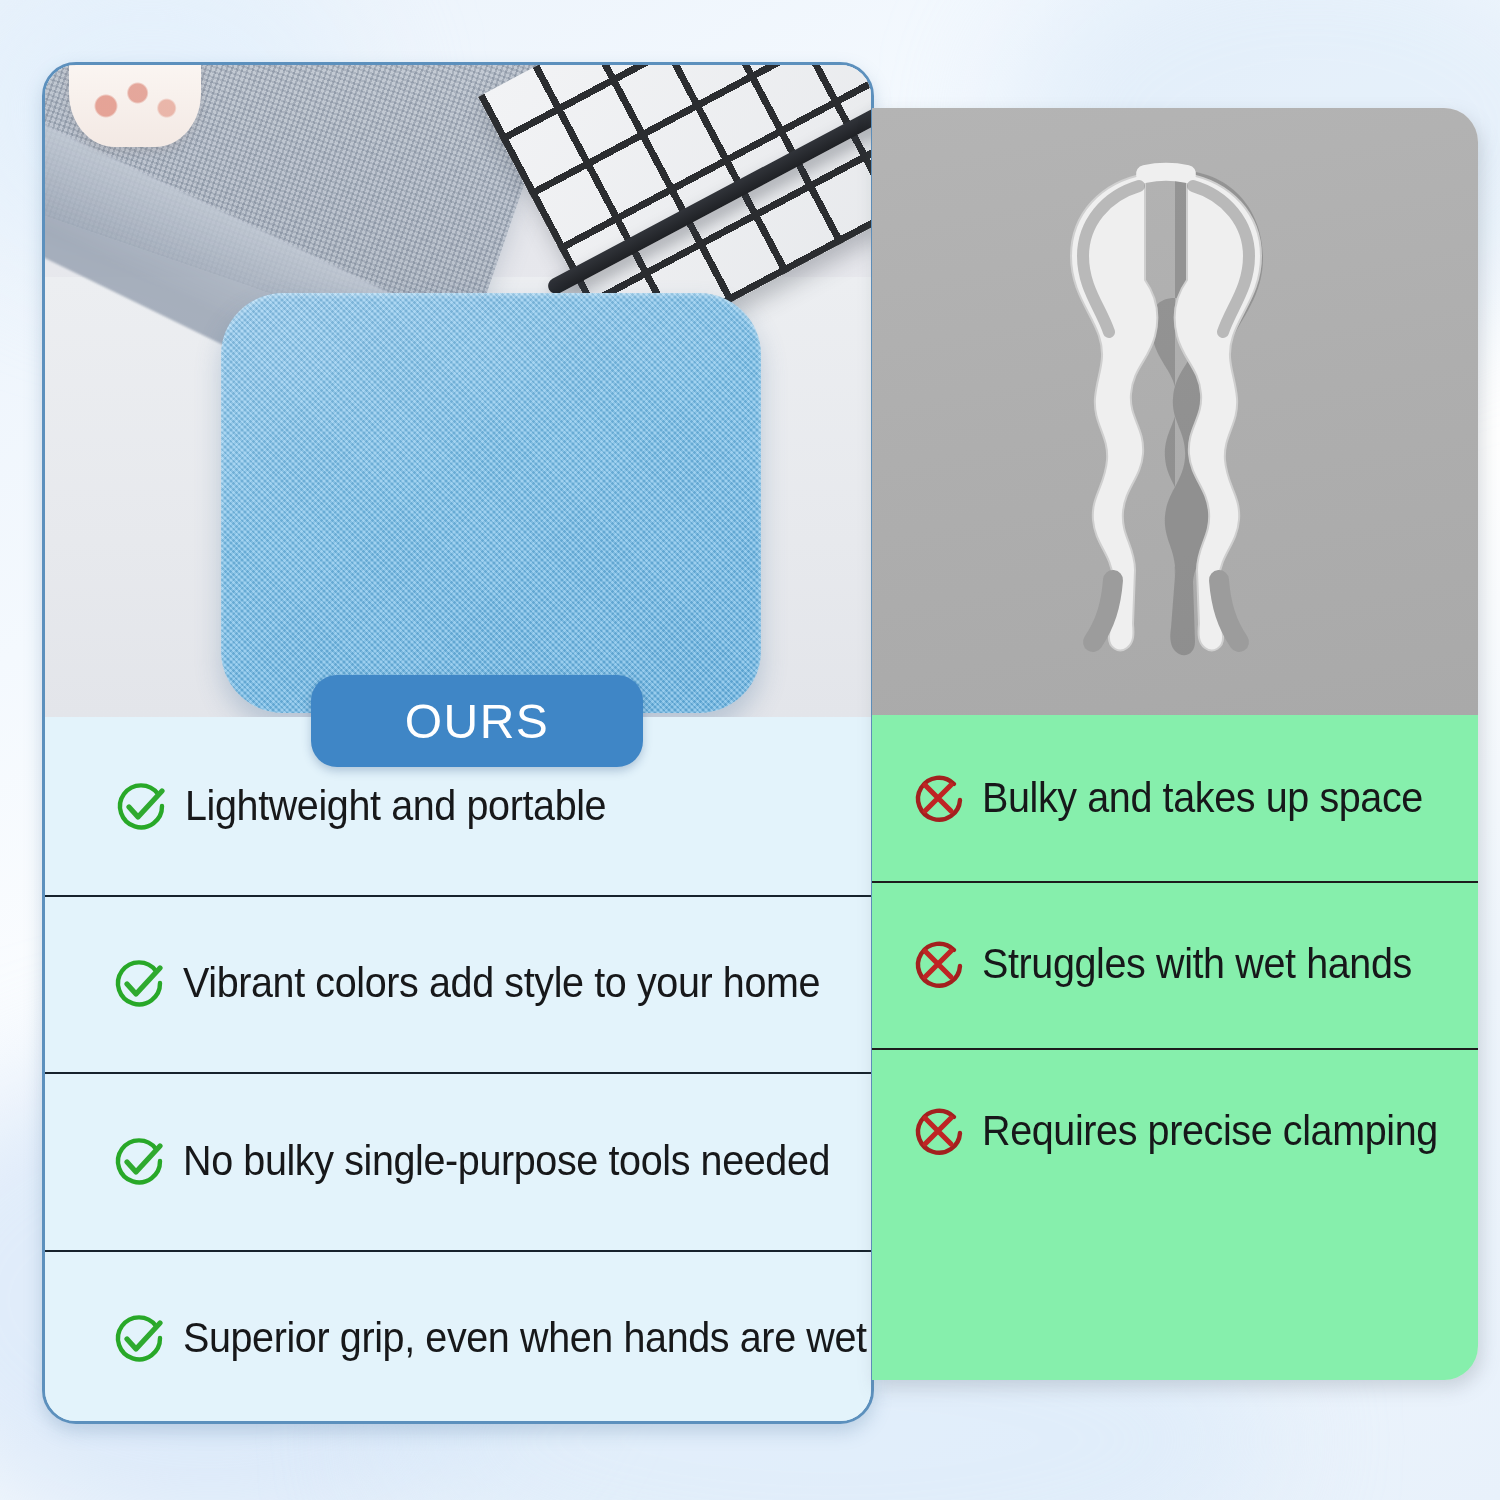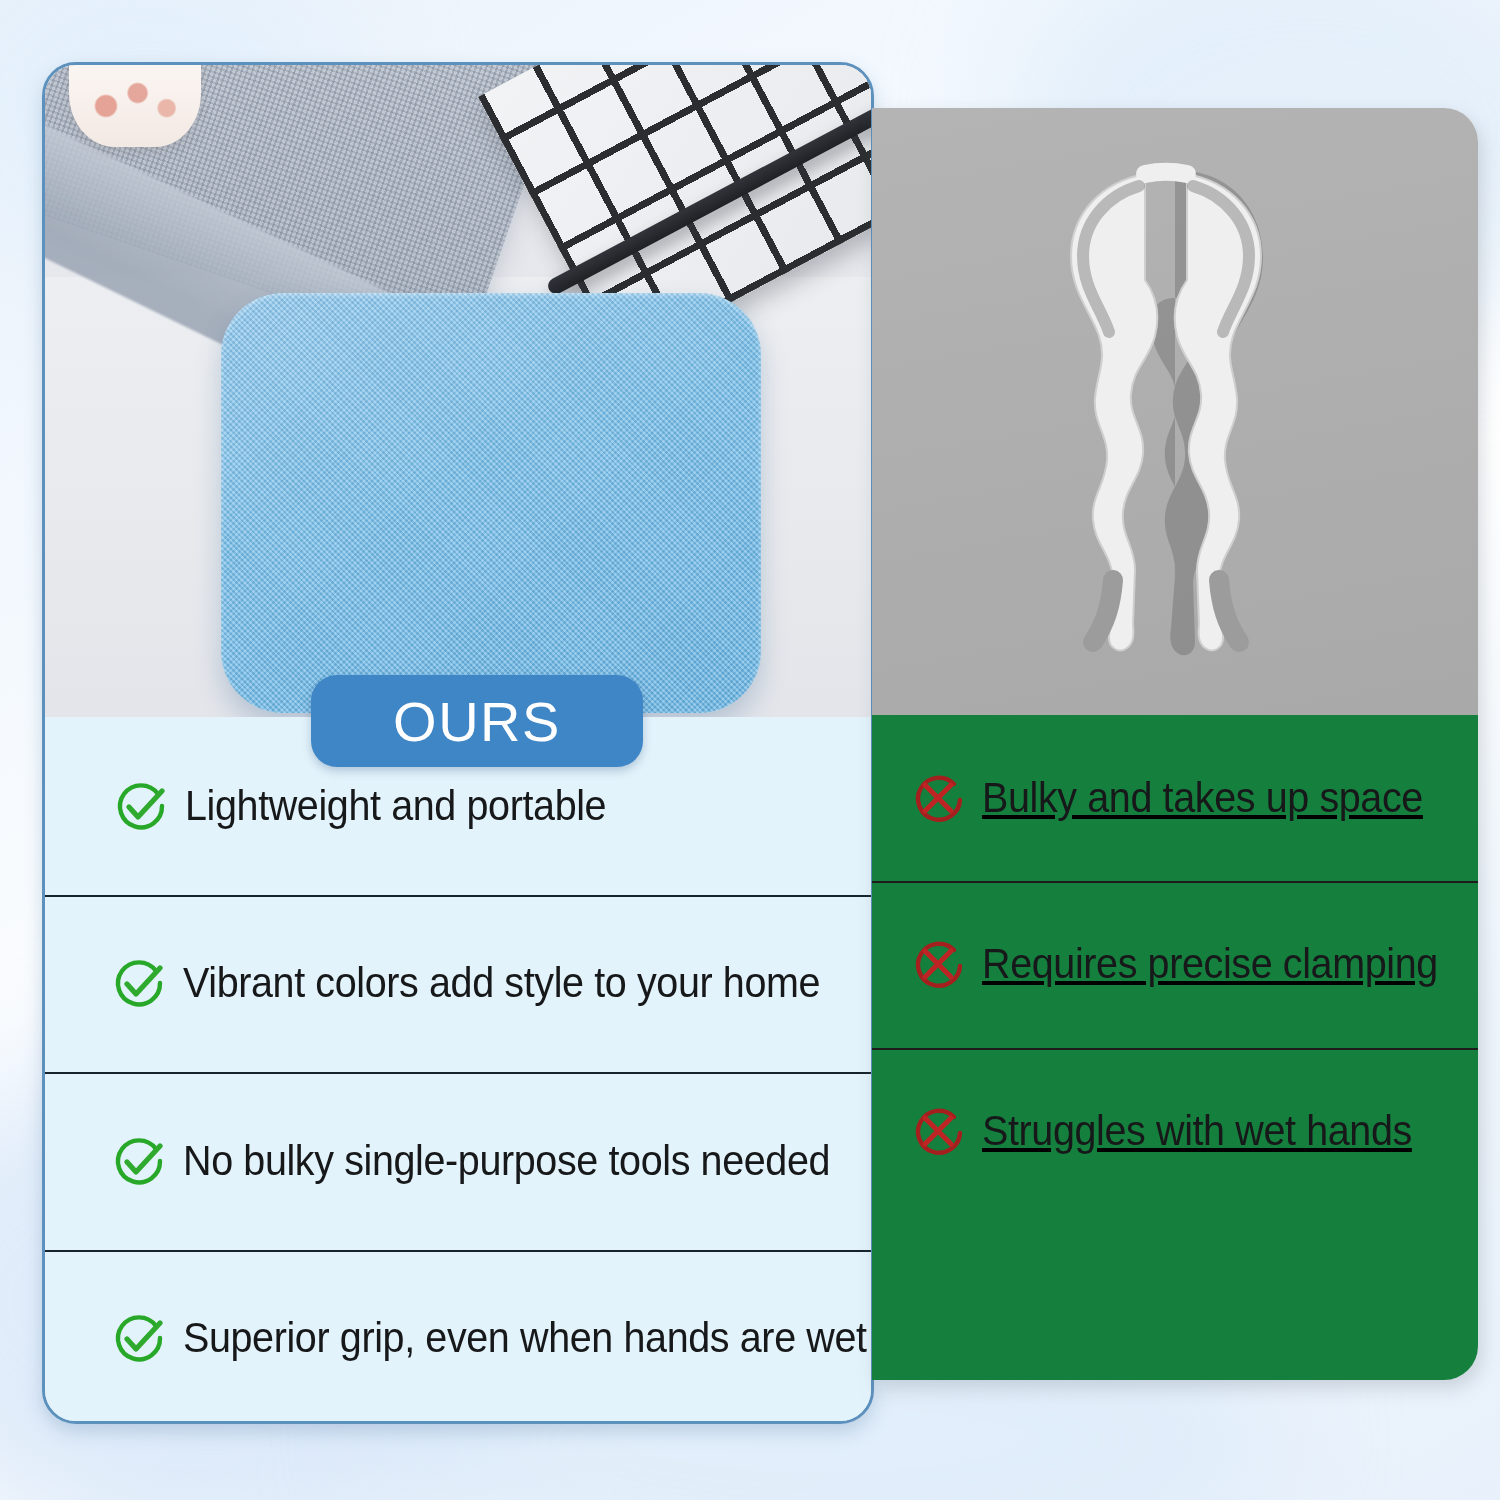--- a/index.html
+++ b/index.html
@@ -117,41 +117,41 @@
     overflow: hidden;
   }
   .tool { position: absolute; left: 50%; top: 48px; width: 280px; height: 510px;
           transform: translateX(-50%); }
 
   
   .badge {
     position: absolute;
     display: flex; align-items: center; justify-content: center;
     color: #ffffff;
-    font-size: 56px; font-weight: 400; letter-spacing: 1.5px;
+    font-size: 48px; font-weight: 400; letter-spacing: 1.5px;
     border-radius: 26px;
     z-index: 5;
   }
   #badge-ours {
     left: 266px; top: 610px; width: 332px; height: 92px;
     background: #3f86c6;
     box-shadow: 0 4px 10px rgba(40,80,130,.28);
   }
   #badge-others {
     left: 170px; top: 564px; width: 318px; height: 92px;
     background: #808080;
     box-shadow: 0 4px 10px rgba(70,70,70,.26);
   }
 
   
   .list {
     position: absolute; left: 0; width: 100%;
   }
   #list-ours  { top: 652px; height: 710px; background: #e3f3fb; }
-  #list-others{ top: 607px; height: 665px; background: #15803d; text-decoration: underline; }
+  #list-others{ top: 607px; height: 665px; background: #86efac; }
 
   .row {
     display: flex; align-items: center;
     height: 25%;
     padding-left: 24px;
     position: relative;
   }
   #list-ours  .row { padding-left: 66px; }
   #list-others .row { padding-left: 38px; }
   #list-ours  .row:first-child { padding-left: 68px; }
@@ -327,27 +327,27 @@
     </div>
 
 
     <div class="row">
       <span class="icon">
         <svg viewBox="0 0 56 56" width="56" height="56">
           <path d="M44 14 A21 21 0 1 0 50 30" fill="none" stroke="#a3201f" stroke-width="4.4" stroke-linecap="round"></path>
           <path d="M15 15 L41 41 M41 15 L15 41" fill="none" stroke="#bf2424" stroke-width="5.2" stroke-linecap="round"></path>
         </svg>
       </span>
-      <span class="row-label">Requires precise clamping</span>
+      <span class="row-label">Struggles with wet hands</span>
     </div>
 
     <div class="row">
       <span class="icon">
         <svg viewBox="0 0 56 56" width="56" height="56">
           <path d="M44 14 A21 21 0 1 0 50 30" fill="none" stroke="#a3201f" stroke-width="4.4" stroke-linecap="round"></path>
           <path d="M15 15 L41 41 M41 15 L15 41" fill="none" stroke="#bf2424" stroke-width="5.2" stroke-linecap="round"></path>
         </svg>
       </span>
-      <span class="row-label">Struggles with wet hands</span>
+      <span class="row-label">Requires precise clamping</span>
     </div>
 
   </div>
 </div>
 
 </body></html>

